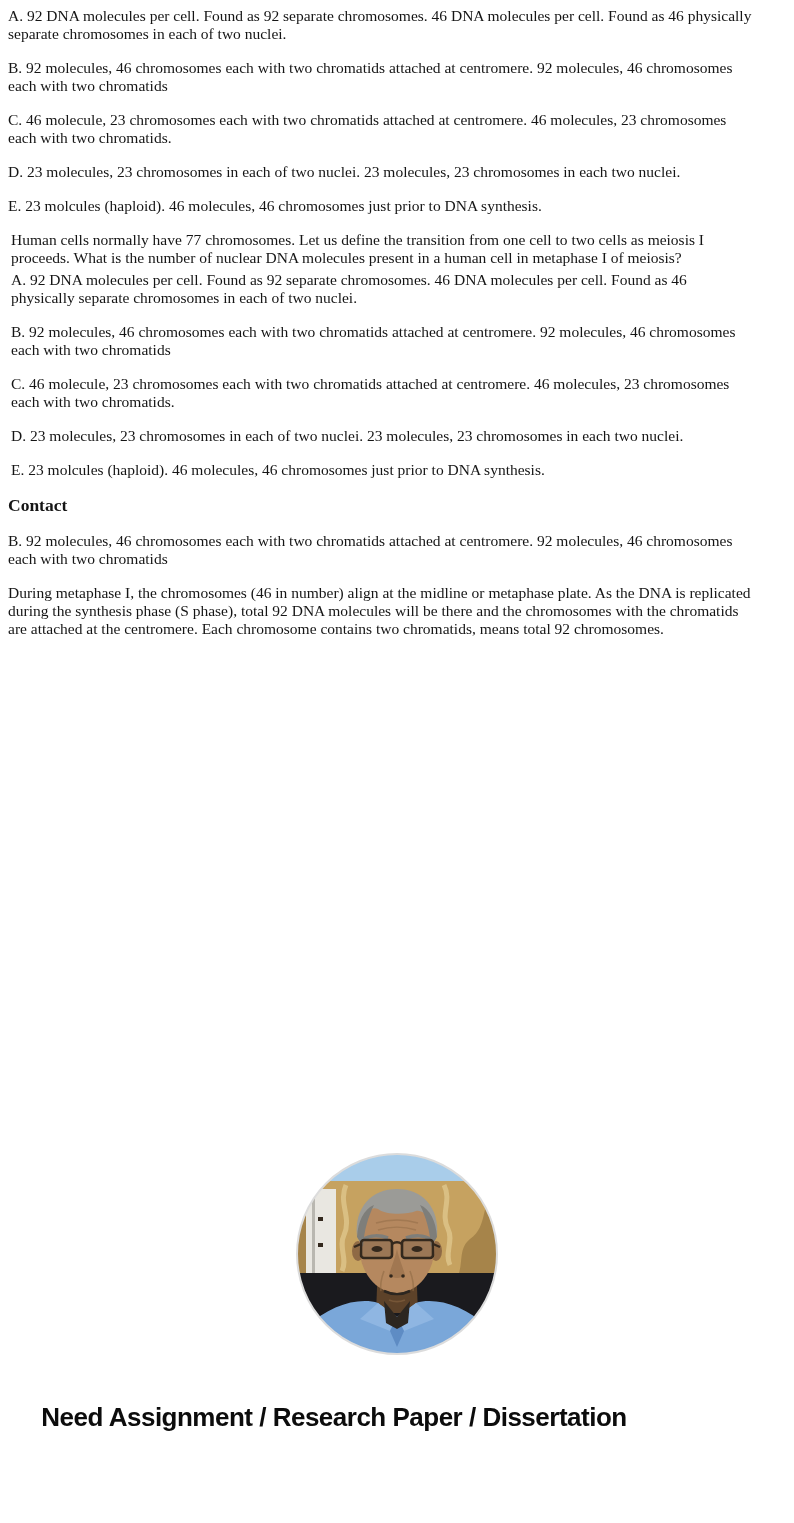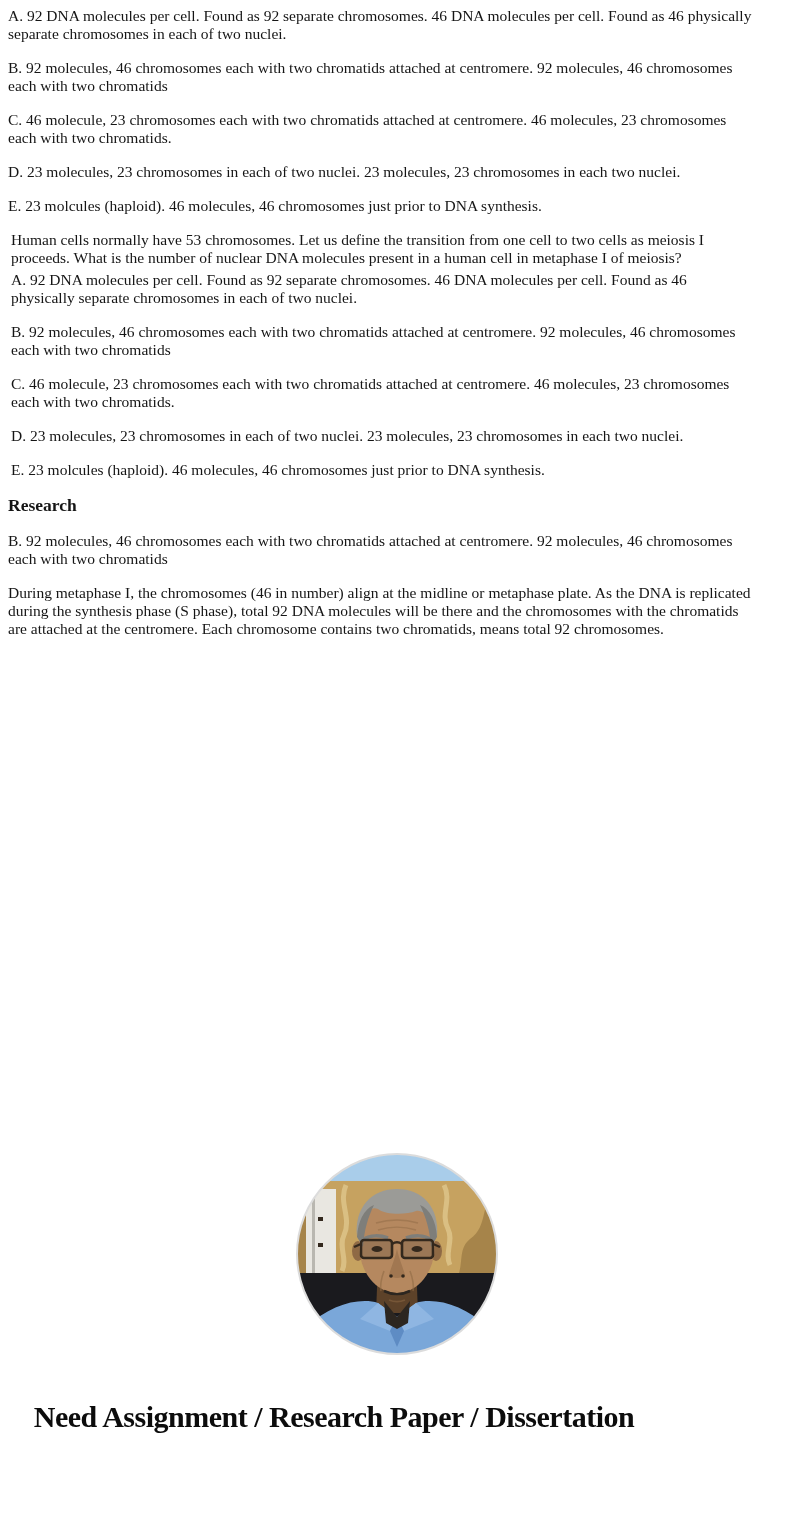--- a/index.html
+++ b/index.html
@@ -31,52 +31,52 @@
   .avatar-wrap {
     position: absolute;
     top: 1151px; left: 294px;
     width: 206px; height: 206px;
   }
   .ad {
     position: absolute;
     top: 1402px; left: 0;
     width: 668px;
     text-align: center;
-    font-family: Liberation Serif, serif;
+    font-family: Liberation Sans, sans-serif;
     font-weight: bold;
-    font-size: 30px;
+    font-size: 26px;
     line-height: 30px;
     letter-spacing: -0.5px;
     color: #0c0c0c;
   }
 </style>
 </head>
 <body>
 
 <main class="doc">
 
   <section>
     <p>A. 92 DNA molecules per cell. Found as 92 separate chromosomes. 46 DNA molecules per cell. Found as 46 physically separate chromosomes in each of two nuclei.</p>
     <p>B. 92 molecules, 46 chromosomes each with two chromatids attached at centromere. 92 molecules, 46 chromosomes each with two chromatids</p>
     <p>C. 46 molecule, 23 chromosomes each with two chromatids attached at centromere. 46 molecules, 23 chromosomes each with two chromatids.</p>
     <p>D. 23 molecules, 23 chromosomes in each of two nuclei. 23 molecules, 23 chromosomes in each two nuclei.</p>
     <p>E. 23 molcules (haploid). 46 molecules, 46 chromosomes just prior to DNA synthesis.</p>
   </section>
 
   <section class="q-block">
-    <p class="question">Human cells normally have 53 chromosomes. Let us define the transition from one cell to two cells as meiosis I proceeds. What is the number of nuclear DNA molecules present in a human cell in metaphase I of meiosis?</p>
+    <p class="question">Human cells normally have 77 chromosomes. Let us define the transition from one cell to two cells as meiosis I proceeds. What is the number of nuclear DNA molecules present in a human cell in metaphase I of meiosis?</p>
     <p>A. 92 DNA molecules per cell. Found as 92 separate chromosomes. 46 DNA molecules per cell. Found as 46 physically separate chromosomes in each of two nuclei.</p>
     <p>B. 92 molecules, 46 chromosomes each with two chromatids attached at centromere. 92 molecules, 46 chromosomes each with two chromatids</p>
     <p>C. 46 molecule, 23 chromosomes each with two chromatids attached at centromere. 46 molecules, 23 chromosomes each with two chromatids.</p>
     <p>D. 23 molecules, 23 chromosomes in each of two nuclei. 23 molecules, 23 chromosomes in each two nuclei.</p>
     <p>E. 23 molcules (haploid). 46 molecules, 46 chromosomes just prior to DNA synthesis.</p>
   </section>
 
   <section>
-    <h2 class="solution-heading">Research</h2>
+    <h2 class="solution-heading">Contact</h2>
     <p class="answer">B. 92 molecules, 46 chromosomes each with two chromatids attached at centromere. 92 molecules, 46 chromosomes each with two chromatids</p>
     <p class="explanation">During metaphase I, the chromosomes (46 in number) align at the midline or metaphase plate. As the DNA is replicated during the synthesis phase (S phase), total 92 DNA molecules will be there and the chromosomes with the chromatids are attached at the centromere. Each chromosome contains two chromatids, means total 92 chromosomes.</p>
   </section>
 
 </main>
 
 <div class="avatar-wrap">
   <svg width="206" height="206" viewBox="0 0 206 206">
     <defs>
       <clipPath id="avclip">

